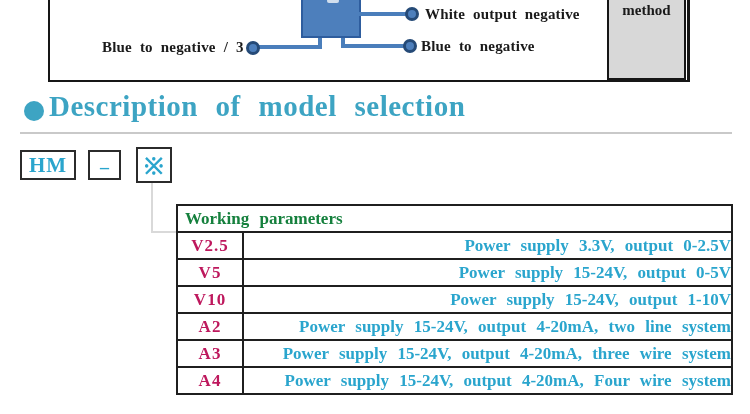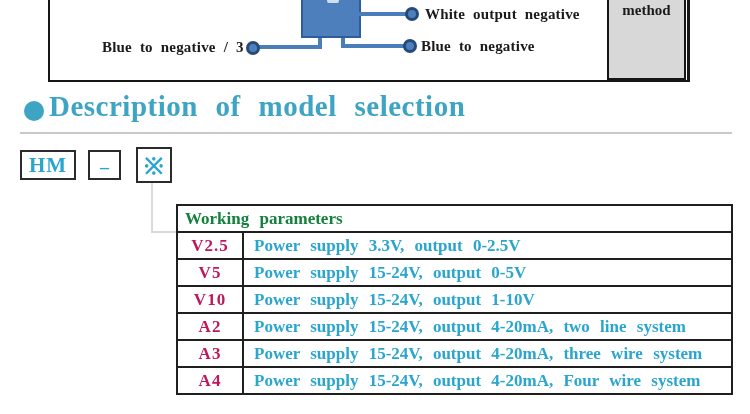--- a/index.html
+++ b/index.html
@@ -67,21 +67,21 @@
     height:25px;line-height:25px;padding-left:7px;
     color:#15803d;font-weight:bold;font-size:17px;word-spacing:6px;
   }
   .t-code{
     width:66px;border-right:2px solid #1f1f1f;text-align:center;
     height:25px;line-height:25px;color:#be185d;font-weight:bold;font-size:17px;letter-spacing:1px;
     flex:0 0 auto;box-sizing:border-box;
   }
   .t-desc{
     flex:1;height:25px;line-height:25px;padding-left:10px;
-    color:#2aa5cd;font-weight:bold;font-size:17px;word-spacing:6px;white-space:nowrap;overflow:hidden;
+    color:#2aa5cd;font-weight:bold;font-size:17px;word-spacing:6px;white-space:nowrap;overflow:hidden;text-align:right;
   }
 </style>
 </head>
 <body>
 
 <div id="frame">
 
   <div id="diagram-box"></div>
 
   <div id="sensor-box">

